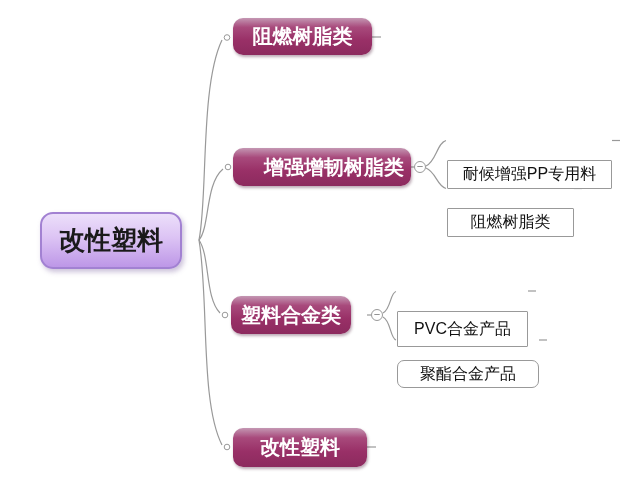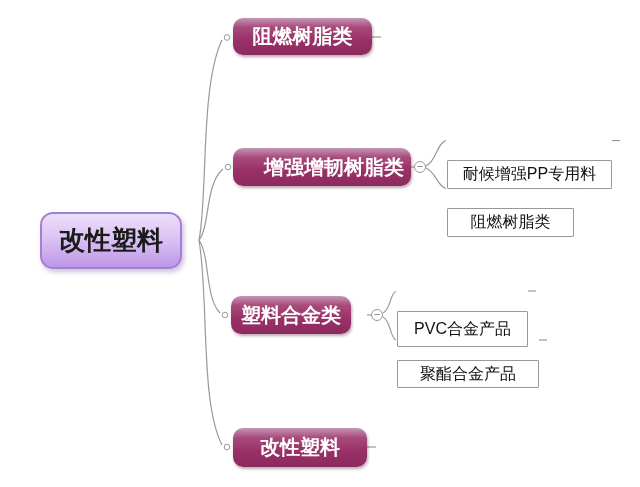--- a/index.html
+++ b/index.html
@@ -57,21 +57,21 @@
     background: #ffffff;
     border: 1px solid #999999;
     color: #111111;
     font-size: 16px;
     border-radius: 1px;
     margin-top: 34px;
   }
   .child-2-0 { left: 447px; top: 126px; width: 165px; height: 29px; }
   .child-2-1 { left: 447px; top: 174px; width: 127px; height: 29px; }
   .child-3-0 { left: 397px; top: 277px; width: 131px; height: 36px; }
-  .child-3-1 { left: 397px; top: 326px; width: 142px; height: 28px; }
+  .child-3-1 { left: 397px; top: 326px; width: 142px; height: 28px; border-radius: 7px; }
   .toggle {
     position: absolute;
     width: 12px; height: 12px;
     box-sizing: border-box;
     border: 1px solid #999999;
     border-radius: 50%;
     background: #ffffff;
     color: #777777;
     font-size: 11px;
     line-height: 9px;

